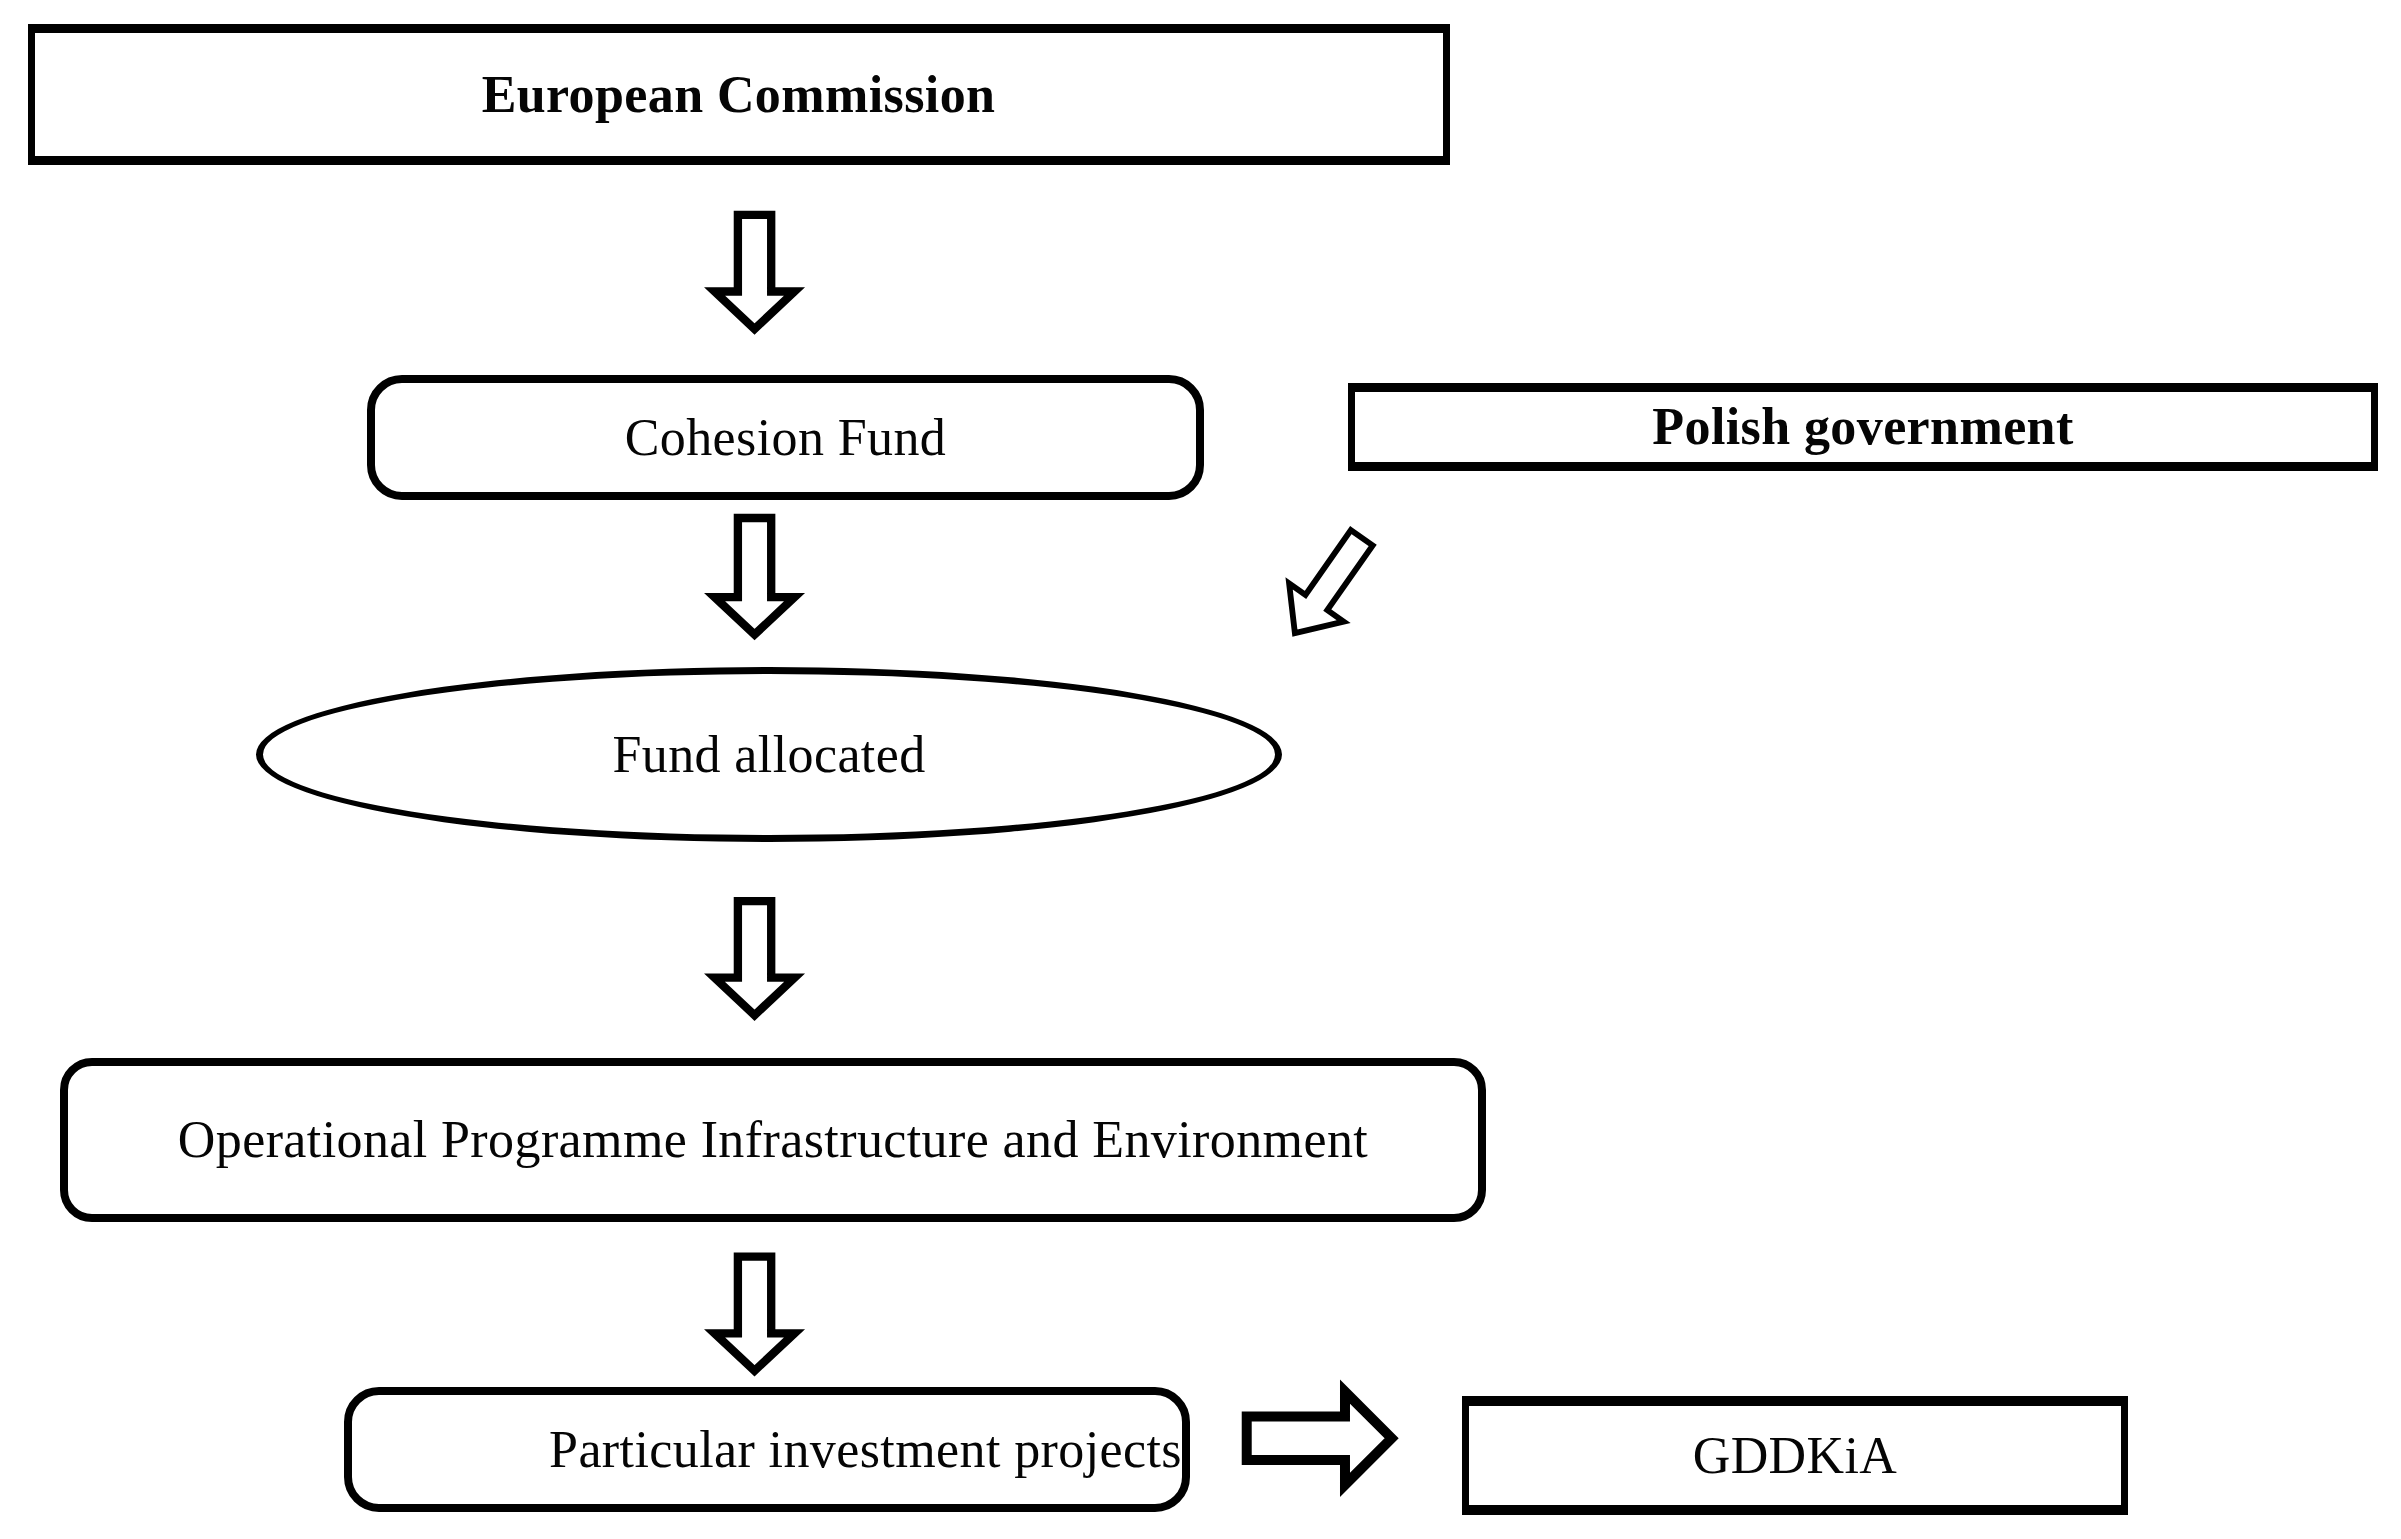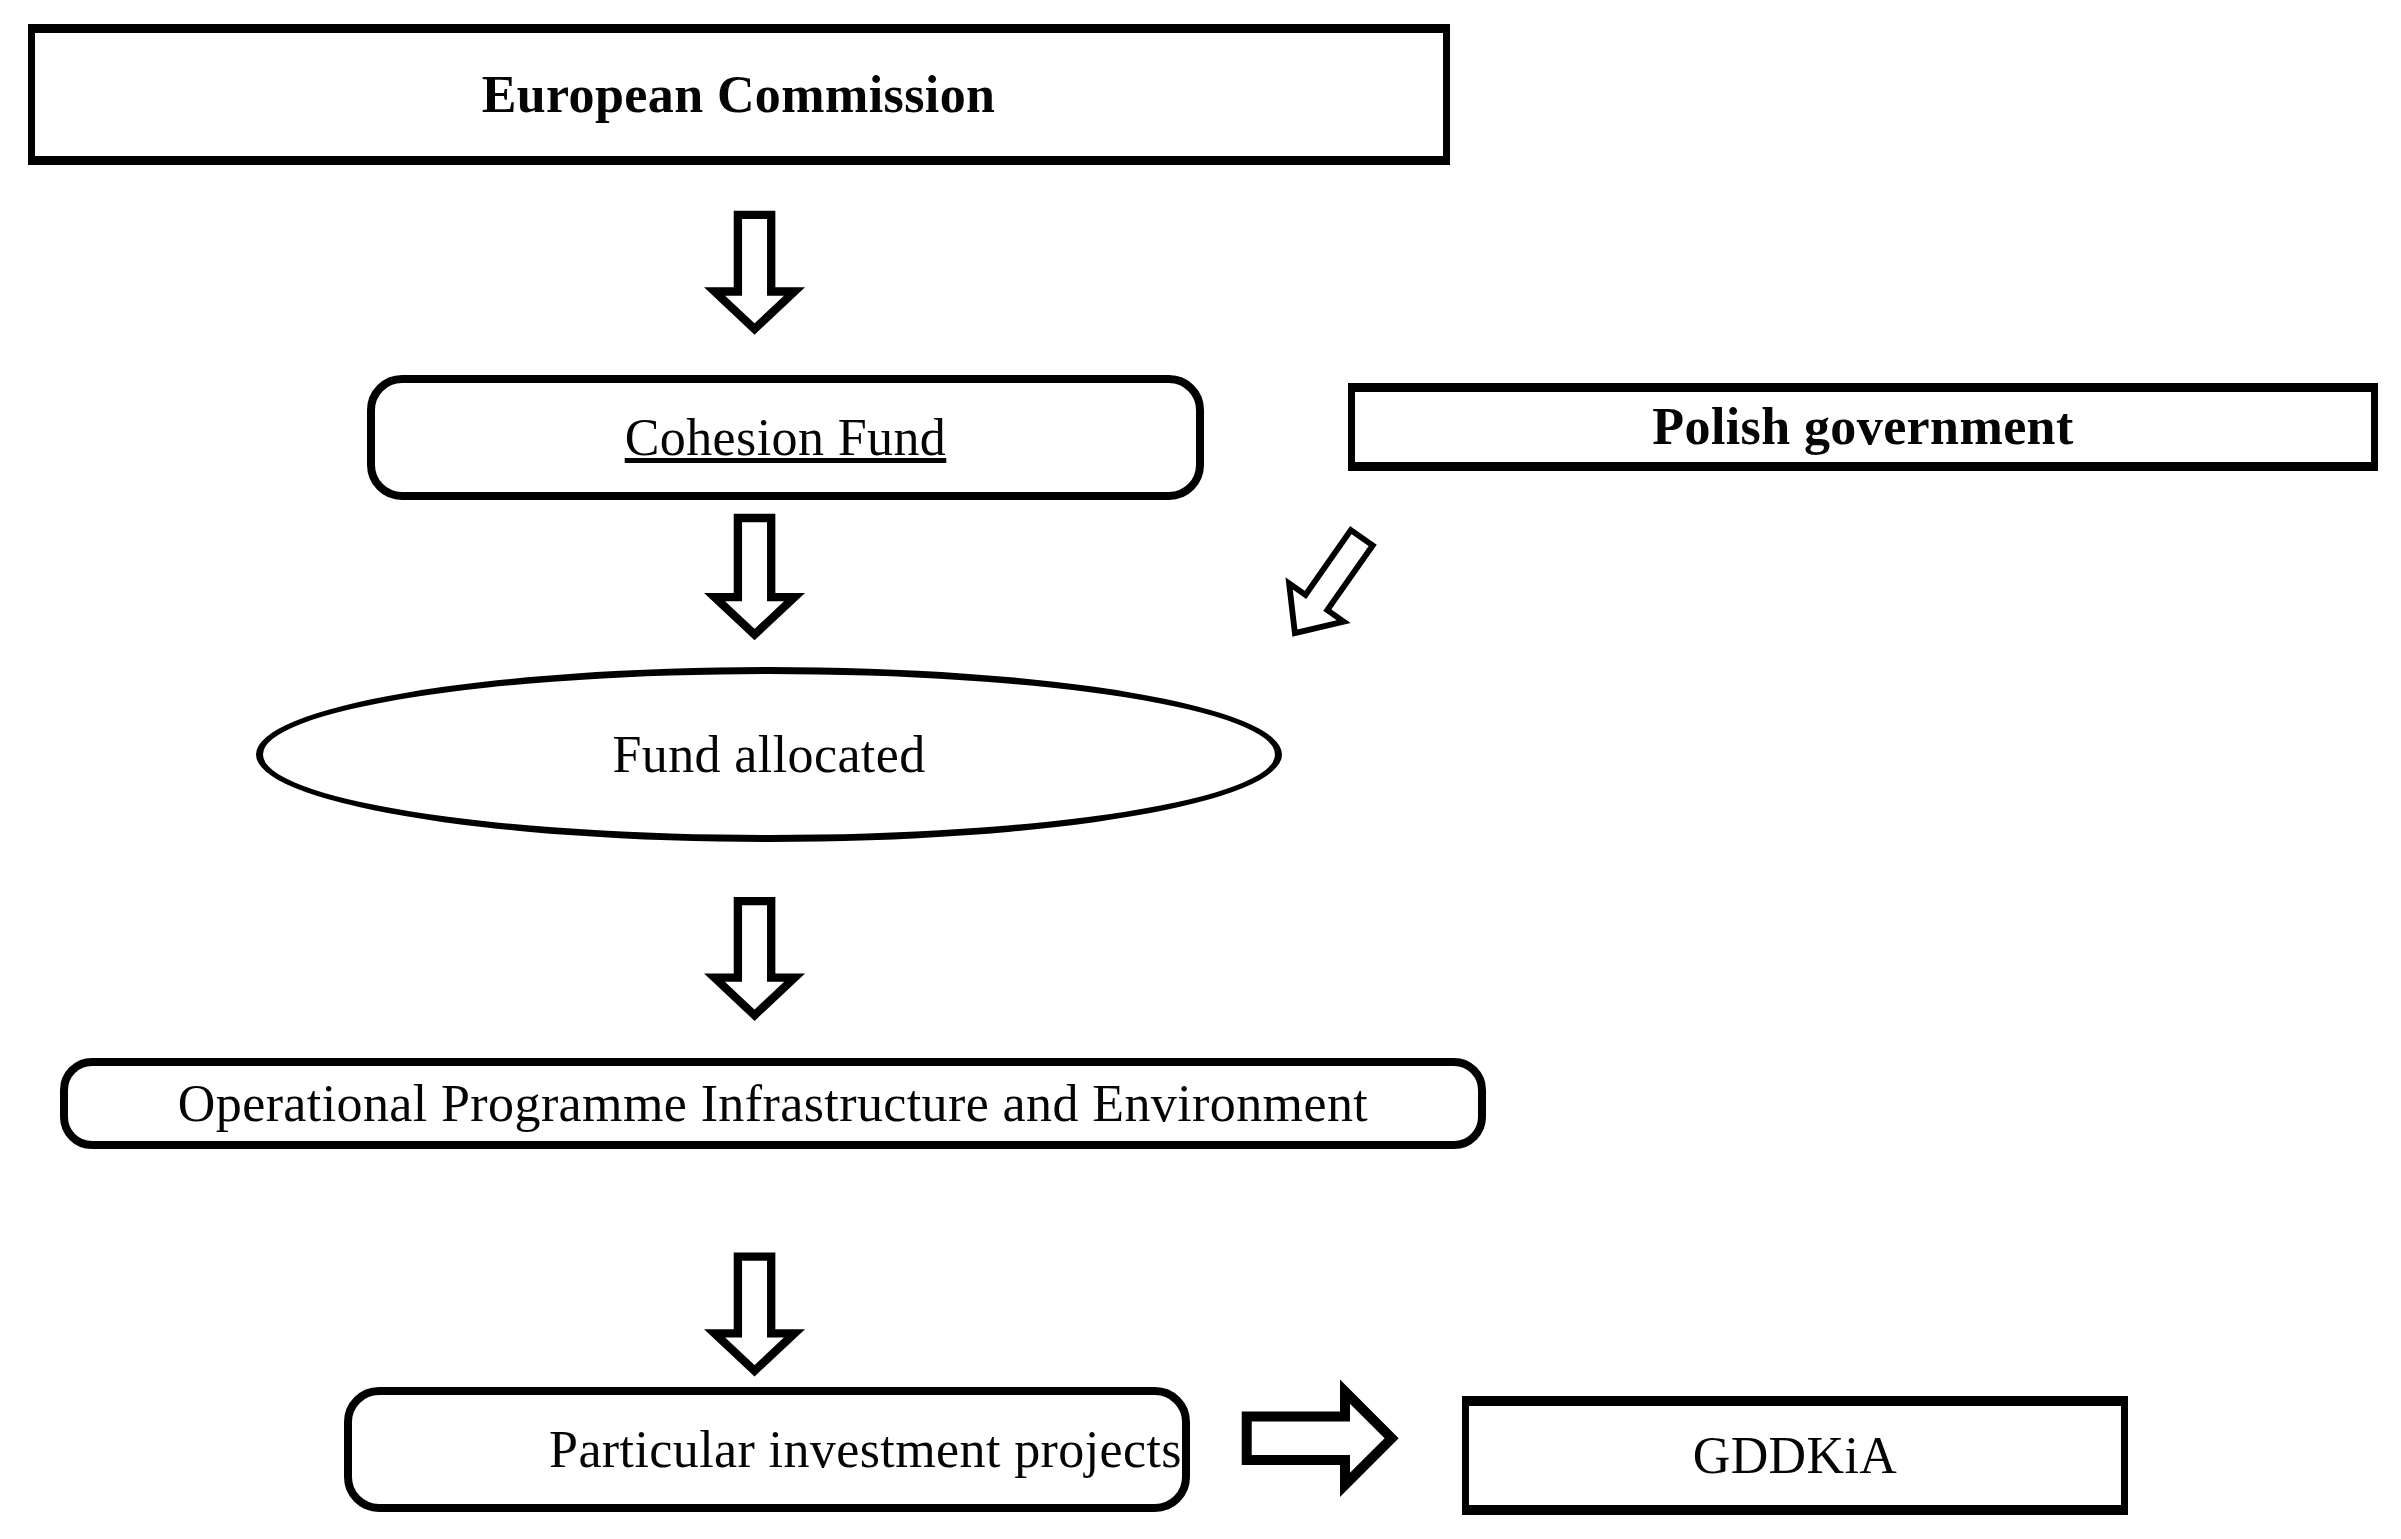--- a/index.html
+++ b/index.html
@@ -31,24 +31,24 @@
     line-height: 1.1;
     white-space: nowrap;
     letter-spacing: 0.4px;
   }
   .bold .lbl { font-weight: bold; text-align: right; }
   .rounded { border-radius: 35px; }
   .ellipse { border-radius: 50%; border-width: 7.5px; }
 
   
   #n-ec        { left: 27.5px;   top: 24px;   width: 1422px; height: 141px; border-width: 9.2px 7.5px; }
-  #n-cohesion  { left: 367px;  top: 375px;  width: 837px; height: 125px; text-decoration: underline; }
+  #n-cohesion  { left: 367px;  top: 375px;  width: 837px; height: 125px; }
   #n-polish    { left: 1348px; top: 383px;  width: 1030px; height: 88px; border-width: 9.2px 7.5px; }
   #n-money     { left: 256px;  top: 667px;  width: 1026px; height: 175px; }
-  #n-oppro     { left: 60px;   top: 1058px; width: 1426px; height: 91px; border-radius: 32px; }
+  #n-oppro     { left: 60px;   top: 1058px; width: 1426px; height: 164px; border-radius: 32px; }
   #n-projects  { left: 344px;  top: 1387px; width: 846px; height: 125px; justify-content: flex-end; }
   #n-gddkia    { left: 1462px; top: 1396px; width: 666px;  height: 119px; border-width: 10px 7.5px; }
 
   svg.arrows {
     position: absolute;
     left: 0; top: 0;
     width: 2401px;
     height: 1539px;
     pointer-events: none;
   }

